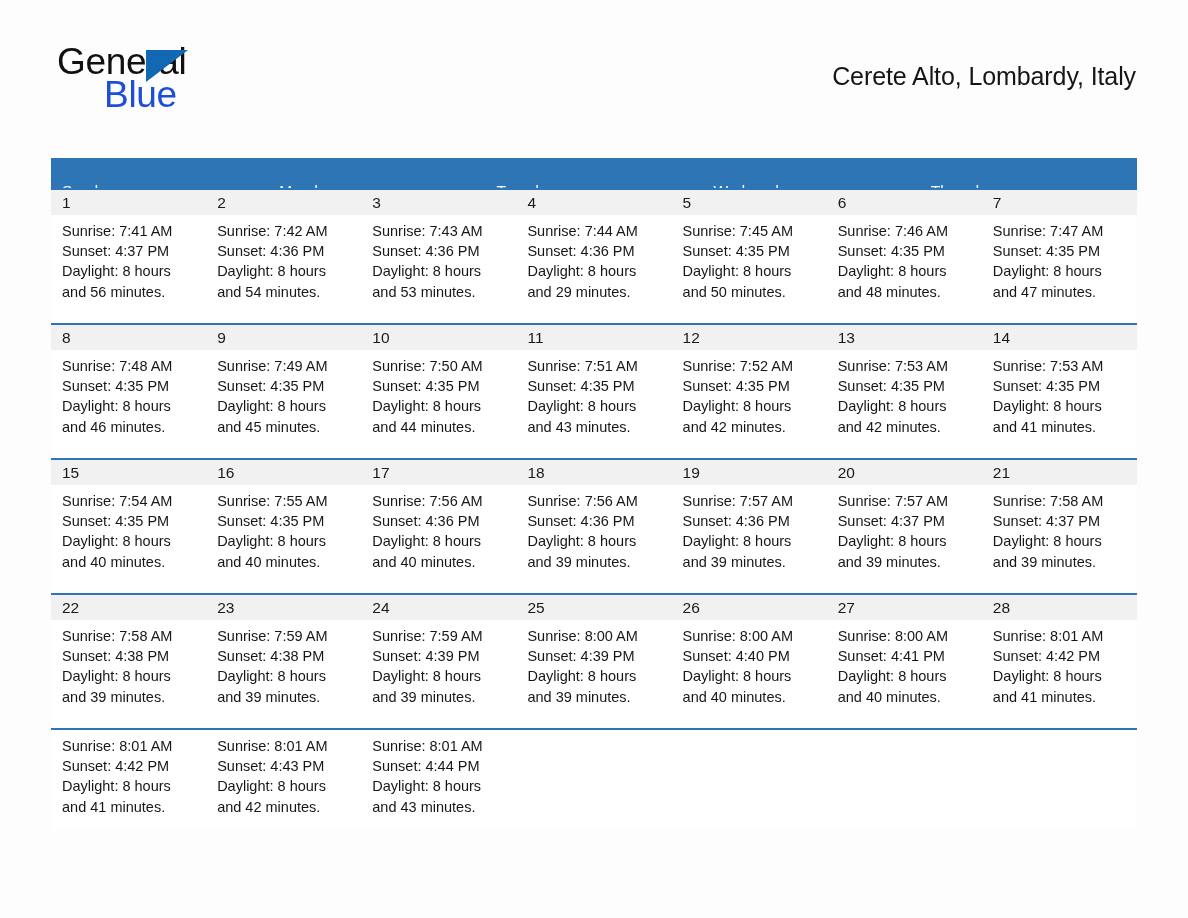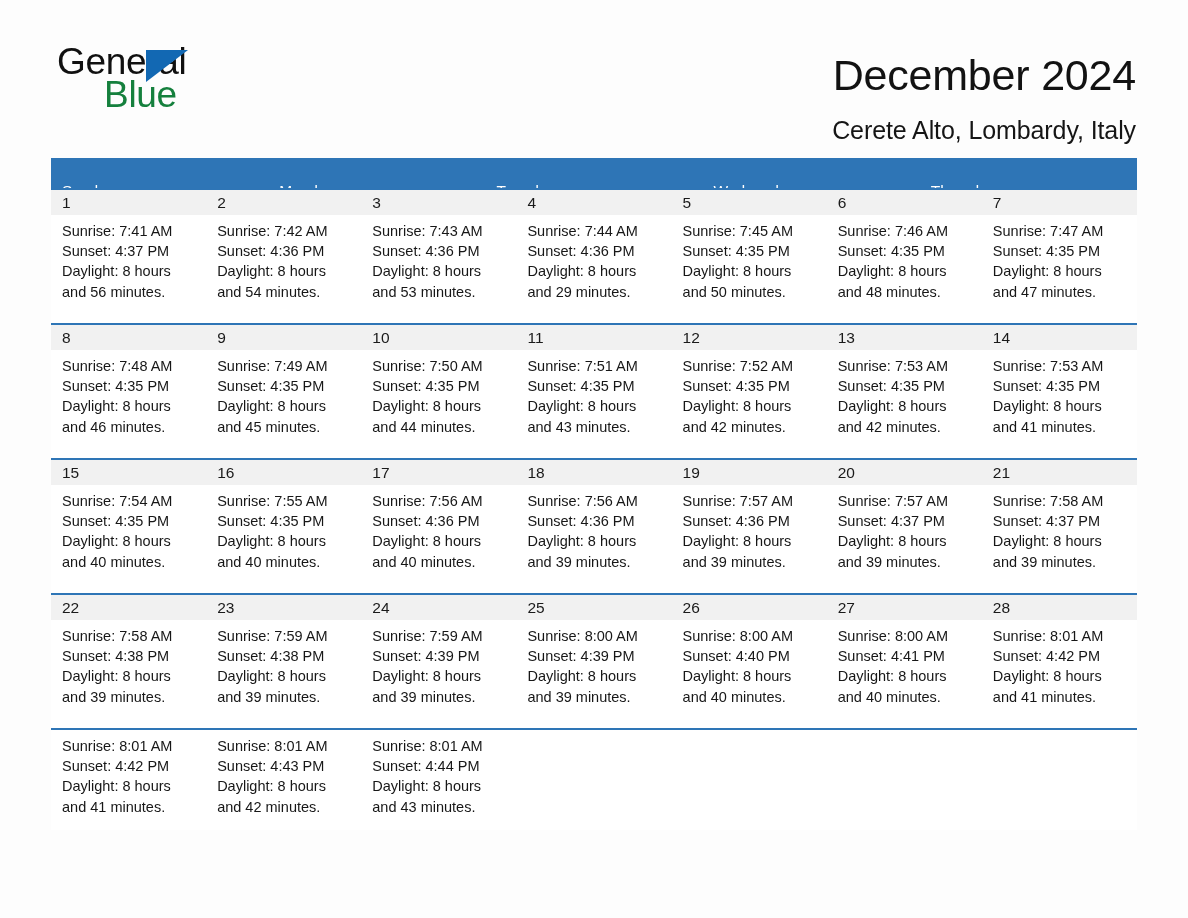--- a/index.html
+++ b/index.html
@@ -54,21 +54,21 @@
     height: 0;
     border-left: 42px solid #1268b3;
     border-bottom: 32px solid transparent;
   }
   .logo-blue {
     position: absolute;
     left: 47px;
     top: 33px;
     font-size: 37px;
     letter-spacing: -0.3px;
-    color: #15803d;
+    color: #1d4ed8;
     line-height: 44px;
   }
 
   .title-block {
     position: absolute;
     right: 52px;
     top: 48px;
     text-align: right;
   }
   .cal-title {
@@ -156,21 +156,20 @@
 
   <div class="header">
 
     <div class="logo">
       <span class="logo-general">General</span>
       <span class="logo-tri"></span>
       <span class="logo-blue">Blue</span>
     </div>
 
     <div class="title-block">
-      <div class="cal-title">December 2024</div>
       <div class="cal-subtitle">Cerete Alto, Lombardy, Italy</div>
     </div>
 
   </div>
 
   <div class="calendar">
 
     <div class="dow-row">
       <div class="dow-cell">Sunday</div>
       <div class="dow-cell">Monday</div>

